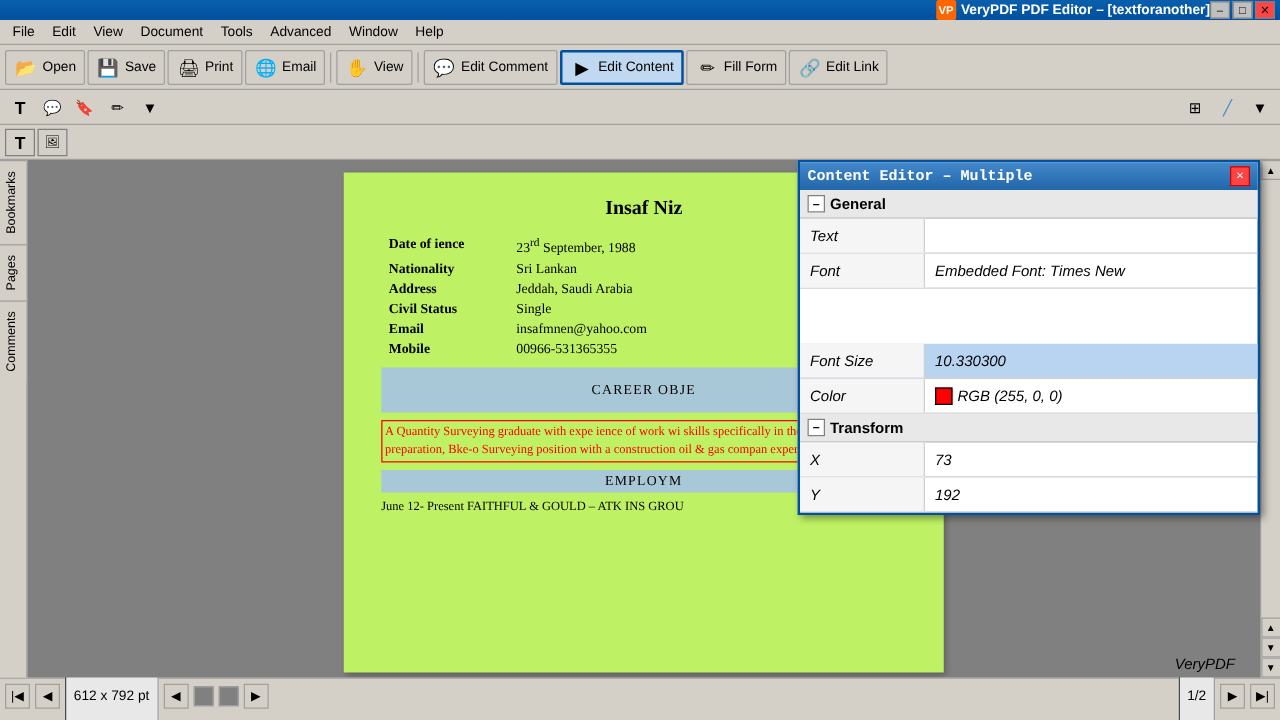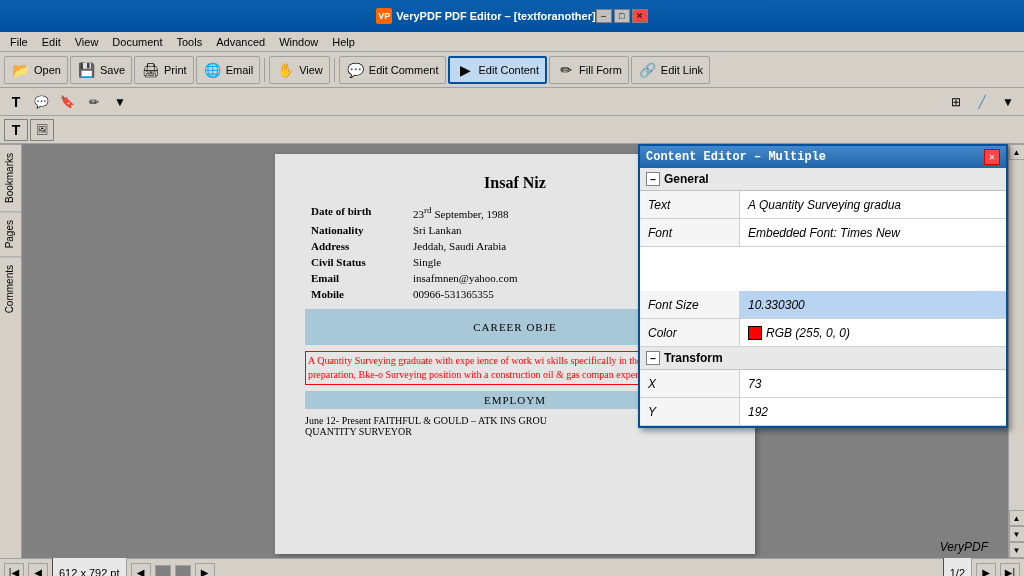--- a/index.html
+++ b/index.html
@@ -1,24 +1,24 @@
 <!DOCTYPE html>
 <html><head>
   <meta charset="utf-8">
   <style>
     * { margin: 0; padding: 0; box-sizing: border-box; }
     body { width: 1024px; height: 576px; overflow: hidden; font-family: 'Arial', sans-serif; font-size: 12px; background: #d4d0c8; }
 
     
     .title-bar {
       background: linear-gradient(to bottom, #0a5fac, #0050a0);
-      height: 32px;
-      display: flex;
-      align-items: center;
-      justify-content: center;
+      height: 16px;
+      display: flex;
+      align-items: center;
+      justify-content: flex-end;
       padding: 0 4px;
       color: white;
     }
     .title-bar-left { display: flex; align-items: center; gap: 4px; font-size: 11px; font-weight: bold; }
     .title-icon { width: 16px; height: 16px; background: #ff6600; border-radius: 2px; font-size: 9px; color: white; display: flex; align-items: center; justify-content: center; font-weight: bold; }
     .title-controls { display: flex; gap: 2px; }
     .title-btn { width: 16px; height: 14px; background: #c0c0c0; border: 1px solid #808080; font-size: 9px; cursor: pointer; display: flex; align-items: center; justify-content: center; color: #000; }
     .title-btn.close { background: #ff4444; }
 
     
@@ -108,21 +108,21 @@
     }
 
     
     .pdf-area {
       flex: 1;
       background: #808080;
       overflow: hidden;
       position: relative;
     }
     .pdf-page {
-      background: #e5e5e5;
+      background: #bef264;
       margin: 10px auto;
       width: 480px;
       min-height: 400px;
       position: relative;
       font-family: 'Times New Roman', serif;
       padding: 20px 30px;
       box-shadow: 2px 2px 5px rgba(0,0,0,0.3);
     }
 
     
@@ -327,21 +327,21 @@
   </div>
 
   <div class="pdf-area">
     <div class="pdf-page">
 
       <div class="pdf-title">Insaf Niz</div>
 
       <table class="pdf-info-table">
         <tbody>
             <tr>
-              <td>Date of birth</td>
+              <td>Date of ience</td>
               <td>23<sup>rd</sup> September, 1988</td>
             </tr>
         <tr>
               <td>Nationality</td>
               <td>Sri Lankan</td>
             </tr>
         <tr>
               <td>Address</td>
               <td>Jeddah, Saudi Arabia</td>
             </tr>
@@ -360,21 +360,20 @@
       </tbody>
         </table>
 
       <div class="career-bar">CAREER OBJE</div>
 
       <div class="career-text">A Quantity Surveying graduate with expe ience of work wi  skills specifically in the areas of bil  preparation, Bke-o Surveying position with a construction oil &amp; gas compan  experience.</div>
 
       <div class="employ-bar">EMPLOYM</div>
 
       <div class="employ-row">June 12- Present    FAITHFUL &amp; GOULD – ATK INS GROU</div>
-      <div class="employ-row">QUANTITY  SURVEYOR</div>
     </div>
 
     <svg class="arrow-container" xmlns="http://www.w3.org/2000/svg">
 
       <defs>
         <marker id="arrowhead1" markerWidth="8" markerHeight="6" refX="8" refY="3" orient="auto">
           <polygon points="0 0, 8 3, 0 6" fill="red"></polygon>
         </marker>
         <marker id="arrowhead2" markerWidth="8" markerHeight="6" refX="8" refY="3" orient="auto">
           <polygon points="0 0, 8 3, 0 6" fill="red"></polygon>
@@ -397,21 +396,20 @@
     </div>
 
     <div class="ce-body">
       <div class="ce-section-header">
         <div class="ce-collapse-btn">–</div>
         <span>General</span>
       </div>
 
       <div class="ce-row">
         <div class="ce-label">Text</div>
-        <div class="ce-value">A Quantity Surveying gradua</div>
       </div>
 
       <div class="ce-row">
         <div class="ce-label">Font</div>
         <div class="ce-value">Embedded Font: Times New</div>
       </div>
 
       <div class="ce-row highlight">
         <div class="ce-label">Font Size</div>
         <div class="ce-value">10.330300</div>

